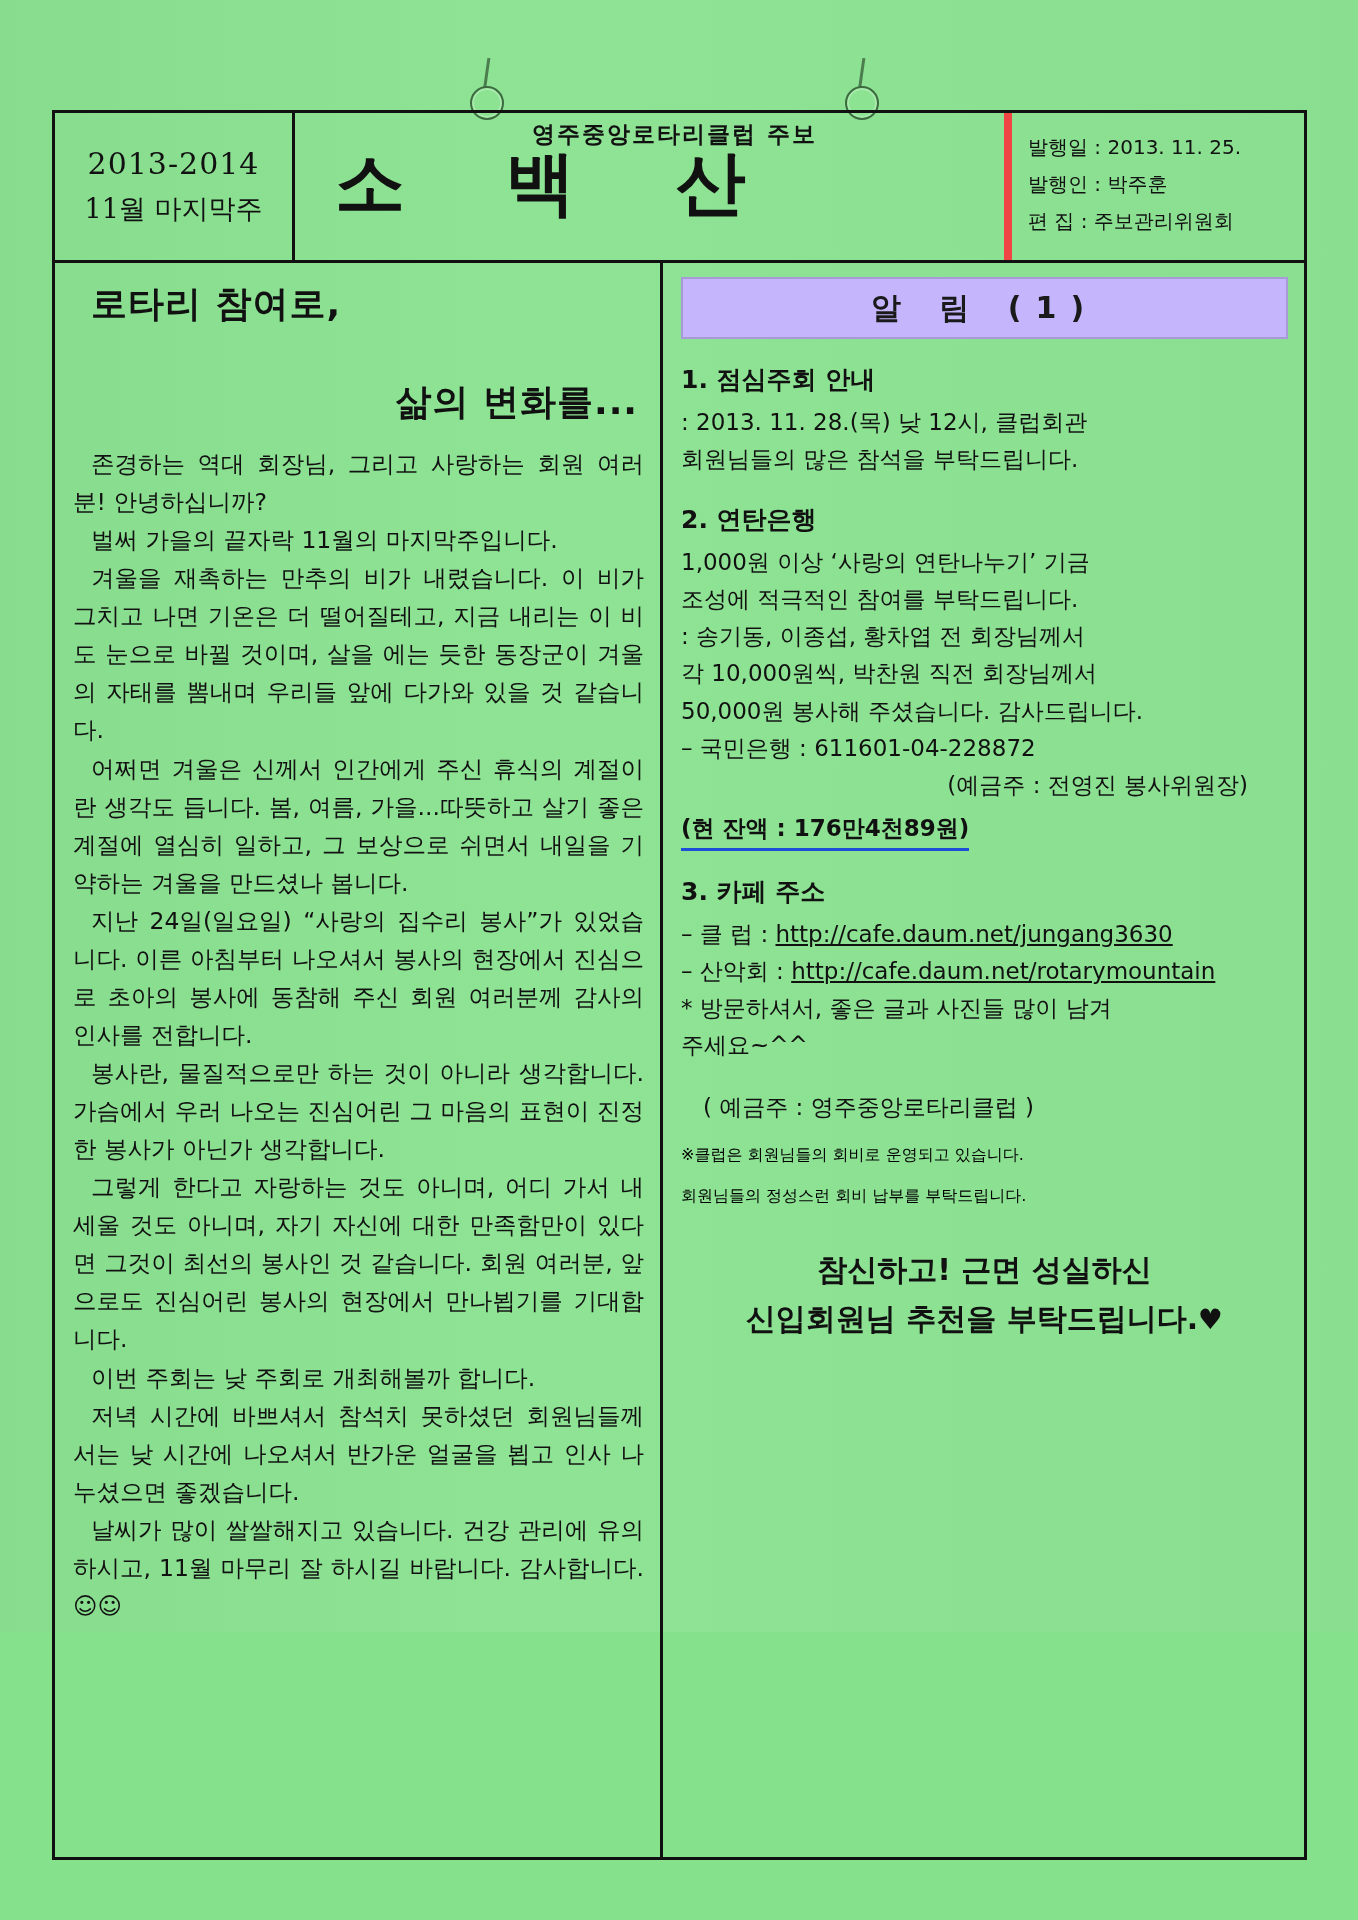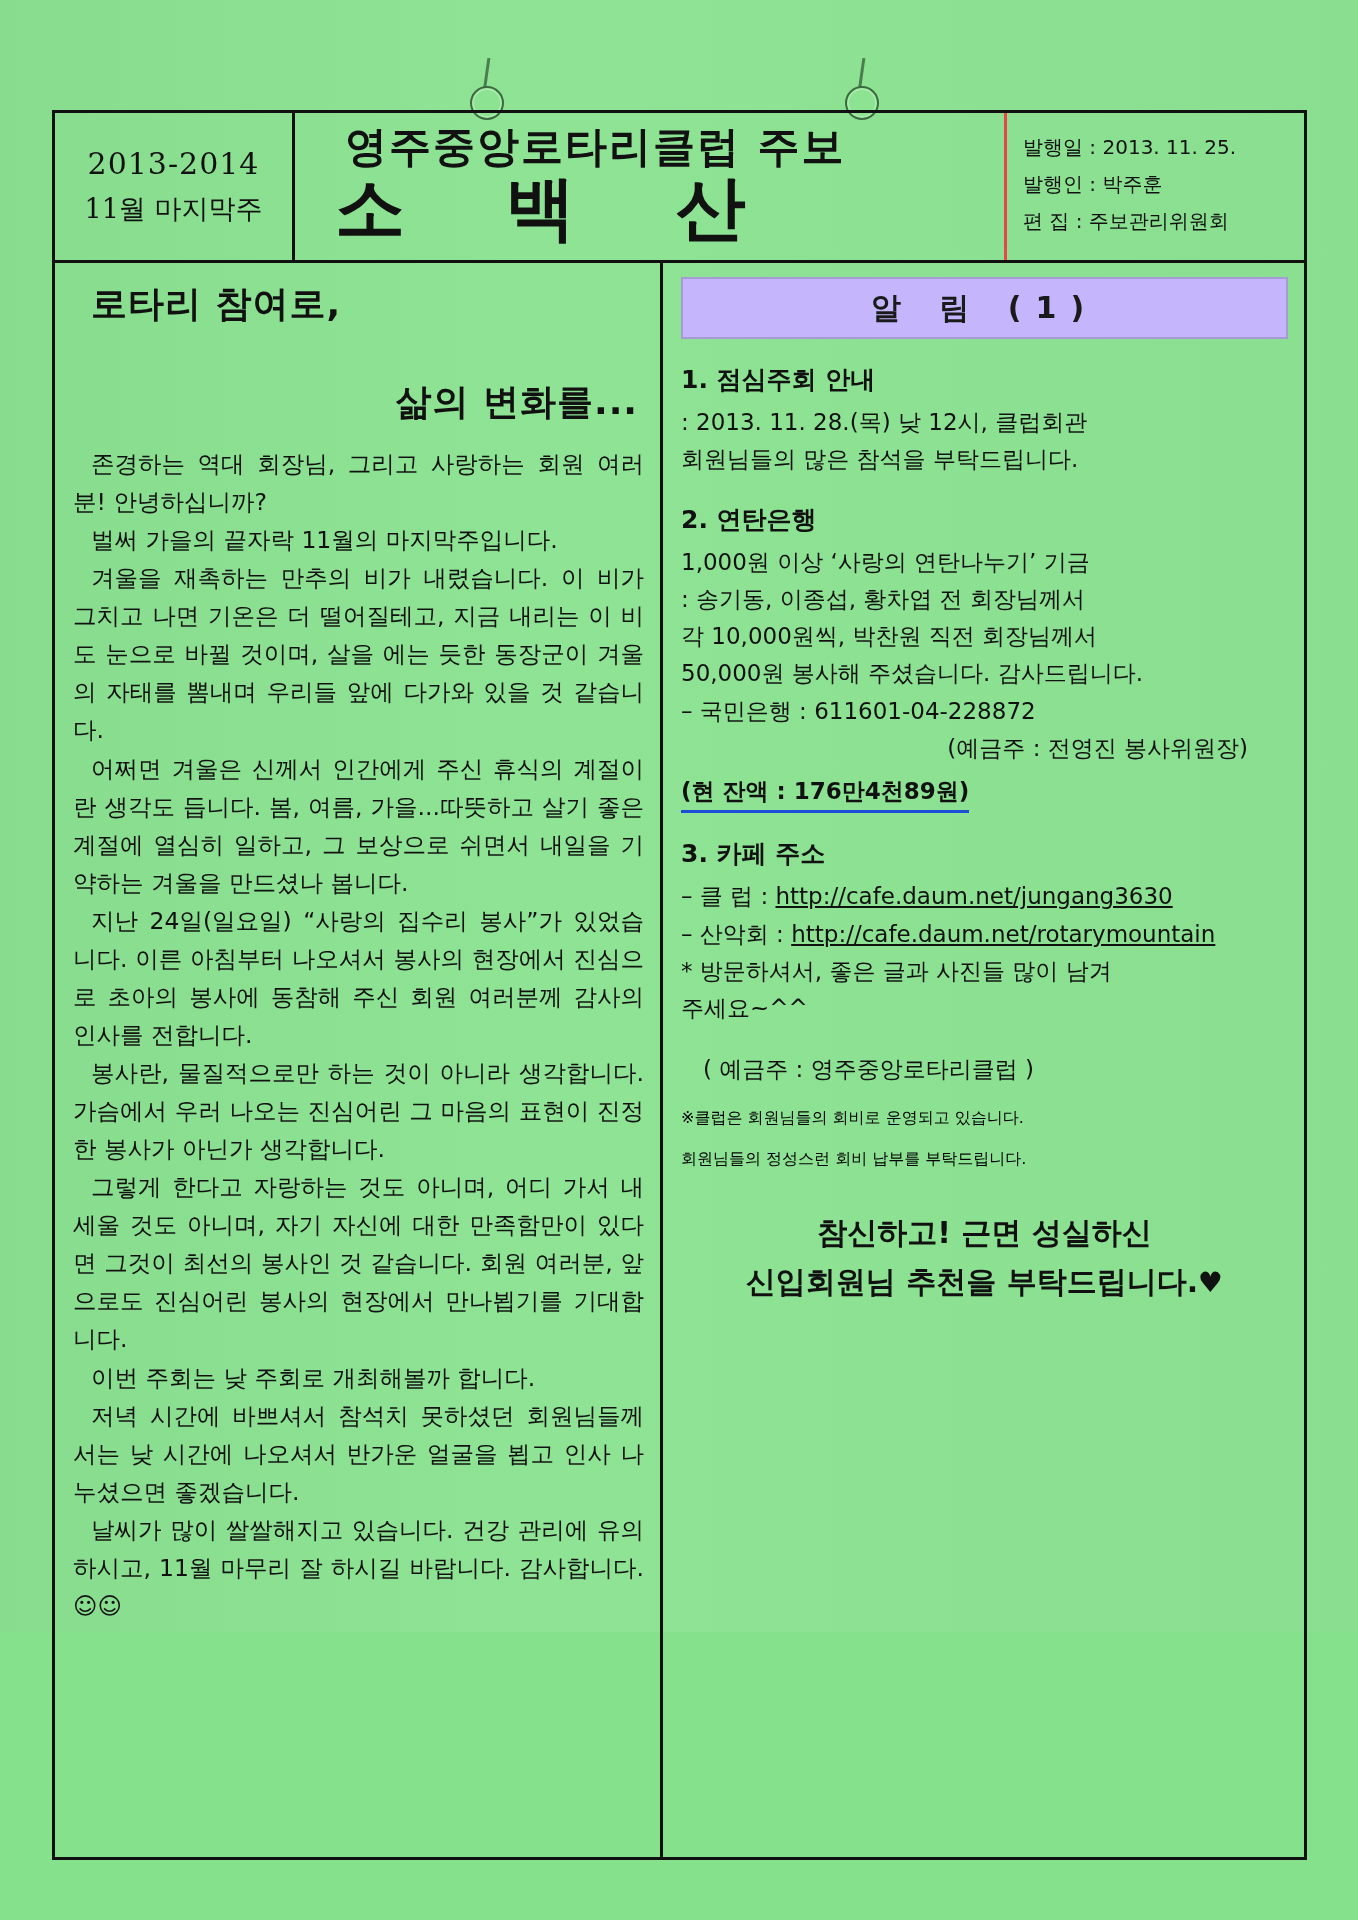--- a/index.html
+++ b/index.html
@@ -46,33 +46,33 @@
   }
   .mh-left .yr{font-size:30px;letter-spacing:1px;color:#111;font-family:"DejaVu Serif","Liberation Serif",serif;}
   .mh-left .wk{font-size:27px;color:#111;font-family:"DejaVu Serif","Liberation Serif",serif;}
   .mh-center{
     flex:1;
     position:relative;
     box-sizing:border-box;
     padding-left:14px;
   }
   .mh-center .sub{
-    font-size:42px;font-weight:bold;color:#111;
+    font-size:23px;font-weight:bold;color:#111;
     letter-spacing:2px;
-    margin-top:6px;margin-left:36px;
+    margin-top:6px;margin-left:36px;text-align:center;
   }
   .mh-center .big{
     font-size:70px;font-weight:bold;color:#111;
     letter-spacing:38px;
     margin-top:-2px;margin-left:26px;
     line-height:1.0;
   }
   .mh-right{
     width:300px;
-    border-left:3px solid #ef4444;
+    border-left:8px solid #ef4444;
     box-sizing:border-box;
     padding:16px 0 0 16px;
     font-size:20px;color:#111;
     line-height:1.85;
   }
   
   .hole{
     position:absolute;
     width:30px;height:30px;
     border-radius:50%;
@@ -215,20 +215,21 @@
 
         <div class="sec">
           <h3>1. 점심주회 안내</h3>
           <p class="line">: 2013. 11. 28.(목) 낮 12시, 클럽회관</p>
           <p class="line">  회원님들의 많은 참석을 부탁드립니다.</p>
         </div>
 
         <div class="sec">
           <h3>2. 연탄은행</h3>
           <p class="line">1,000원 이상 ‘사랑의 연탄나누기’ 기금</p>
+          <p class="line">  조성에 적극적인 참여를 부탁드립니다.</p>
           <p class="line">: 송기동, 이종섭, 황차엽 전 회장님께서</p>
           <p class="line">  각 10,000원씩, 박찬원 직전 회장님께서</p>
           <p class="line">  50,000원 봉사해 주셨습니다. 감사드립니다.</p>
           <p class="line">– 국민은행 : 611601-04-228872</p>
           <p class="line" style="text-align:right;padding-right:40px;">(예금주 : 전영진 봉사위원장)</p>
           <p class="line" style="margin-top:6px;"><span class="boxed">(현 잔액 : 176만4천89원)</span></p>
         </div>
 
         <div class="sec">
           <h3>3. 카페 주소</h3>

